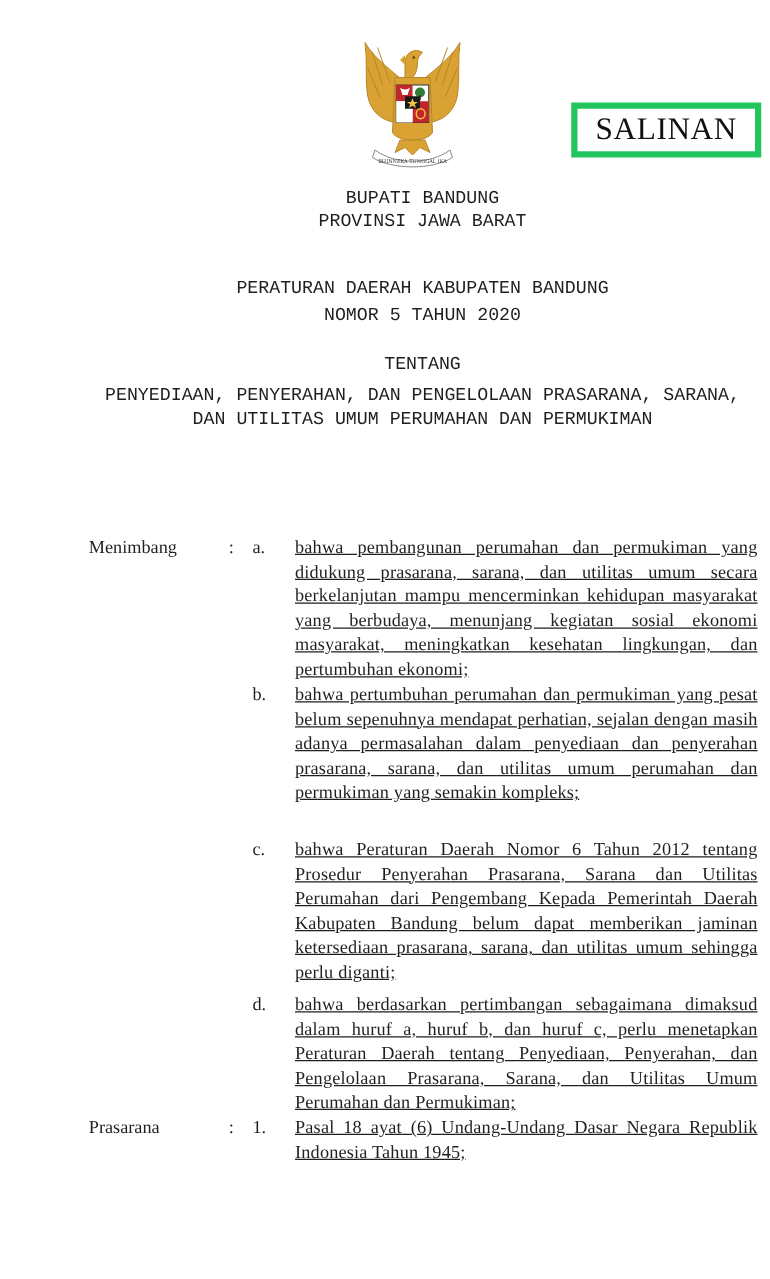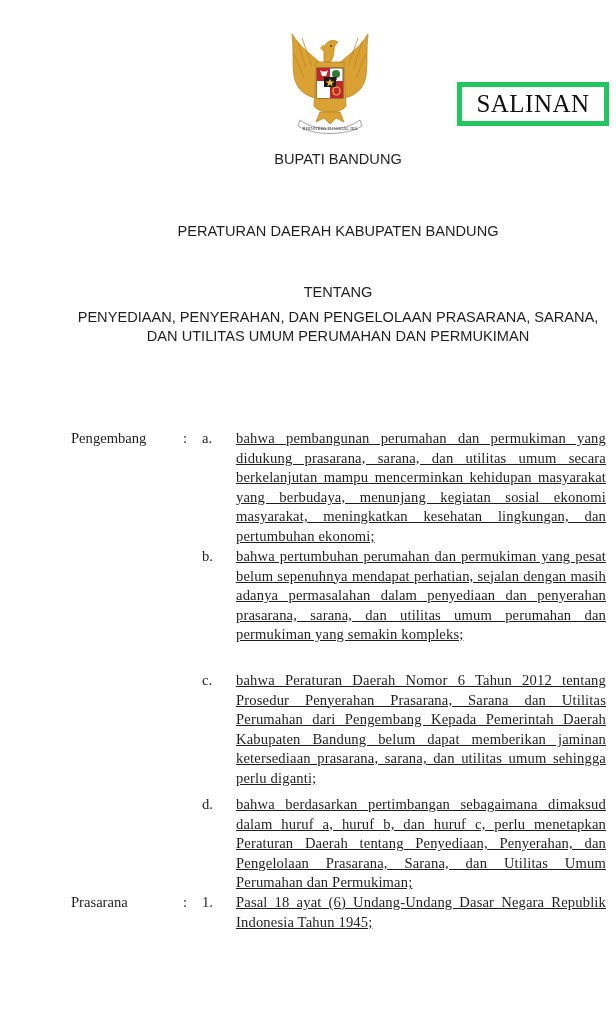--- a/index.html
+++ b/index.html
@@ -43,21 +43,21 @@
       font-family: "Liberation Serif", "DejaVu Serif", serif;
       font-size: 25px;
       letter-spacing: 0.5px;
       color: #111;
     }
     .center-line {
       position: absolute;
       left: 60px;
       width: 556px;
       text-align: center;
-      font-family: Liberation Sans, sans-serif;
+      font-family: Liberation Mono, monospace;
       font-size: 14.6px;
       line-height: 19px;
       color: #1f1f1f;
       white-space: nowrap;
     }
     .row {
       position: absolute;
       left: 0;
       width: 616px;
       font-family: "Liberation Serif", "DejaVu Serif", serif;
@@ -127,27 +127,29 @@
       <path d="M14 92 C30 104, 58 104, 74 92 L76 98 C60 108, 28 108, 12 98 Z" fill="#ffffff" stroke="#888" stroke-width="0.8"></path>
       <text x="44" y="102" font-size="4" text-anchor="middle" font-family="DejaVu Serif, serif" fill="#333">BHINNEKA TUNGGAL IKA</text>
     </svg>
   </div>
 
   <div class="salinan-box">
     <span>SALINAN</span>
   </div>
 
   <div class="center-line" style="top:150px;">BUPATI BANDUNG</div>
+  <div class="center-line" style="top:169px;">PROVINSI JAWA BARAT</div>
   <div class="center-line" style="top:222px;">PERATURAN DAERAH KABUPATEN BANDUNG</div>
+  <div class="center-line" style="top:244px;">NOMOR 5 TAHUN 2020</div>
   <div class="center-line" style="top:308px;">PENYEDIAAN, PENYERAHAN, DAN PENGELOLAAN PRASARANA, SARANA,</div>
   <div class="center-line" style="top:283px;">TENTANG</div>
   <div class="center-line" style="top:327px;text-align:center;">DAN UTILITAS UMUM PERUMAHAN DAN PERMUKIMAN</div>
 
   <div class="row" style="top:429px;">
-    <span class="label">Pengembang</span>
+    <span class="label">Menimbang</span>
     <span class="colon">:</span>
     <span class="marker">a.</span>
     <div class="body">bahwa pembangunan perumahan dan permukiman yang didukung prasarana, sarana, dan utilitas umum secara berkelanjutan mampu mencerminkan kehidupan masyarakat yang berbudaya, menunjang kegiatan sosial ekonomi masyarakat, meningkatkan kesehatan lingkungan, dan pertumbuhan ekonomi;</div>
   </div>
 
   <div class="row" style="top:547px;">
     <span class="marker">b.</span>
     <div class="body">bahwa pertumbuhan perumahan dan permukiman yang pesat belum sepenuhnya mendapat perhatian, sejalan dengan masih adanya permasalahan dalam penyediaan dan penyerahan prasarana, sarana, dan utilitas umum perumahan dan permukiman yang semakin kompleks;</div>
   </div>
 

